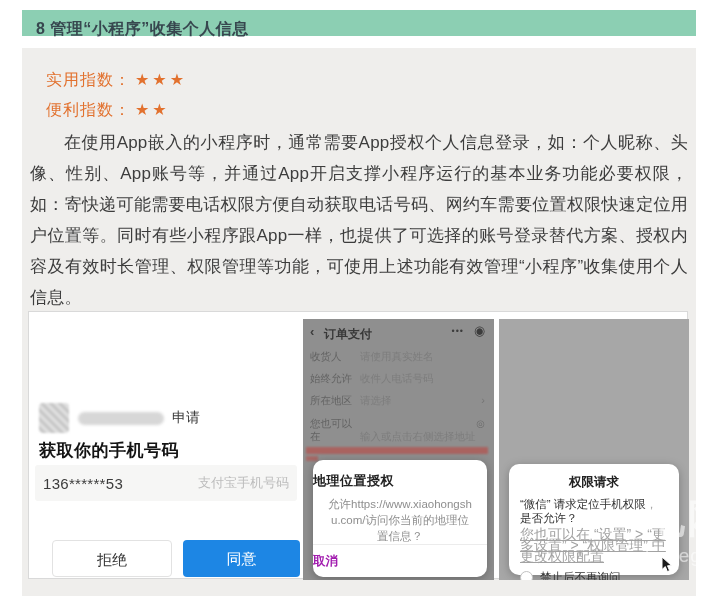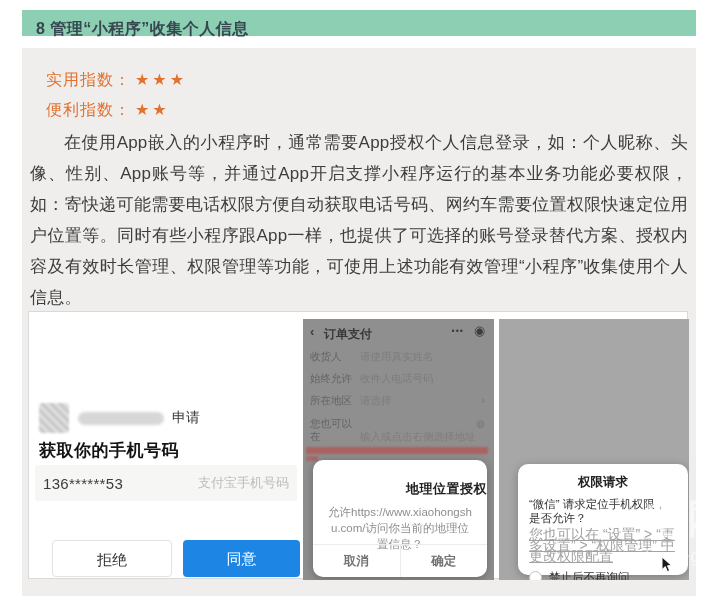--- a/index.html
+++ b/index.html
@@ -75,30 +75,30 @@
   .form-row .f-ph{color:#7d7d7d;}
   .row-chevron{position:absolute;right:2px;top:0;color:#757575;font-size:11px;}
   .row-icon{position:absolute;right:2px;top:0;color:#6d6d6d;font-size:10px;}
   .red-blur{position:absolute;left:3px;top:128px;width:182px;height:7px;background:#b5514c;opacity:.7;filter:blur(1.1px);}
   .red-blur2{position:absolute;left:3px;top:137px;width:12px;height:5px;background:#b5514c;opacity:.6;filter:blur(1.1px);}
 
   .location-dialog{
     position:absolute;left:10px;top:141px;width:174px;height:117px;background:#fff;
     border-radius:10px;box-shadow:0 2px 10px rgba(0,0,0,.28);
   }
-  .ld-title{text-align:right;font-size:13px;font-weight:bold;color:#222;margin-top:20px;letter-spacing:.5px;}
+  .ld-title{text-align:left;font-size:13px;font-weight:bold;color:#222;margin-top:12px;letter-spacing:.5px;}
   .ld-body{font-size:11.5px;color:#8e8e8e;text-align:center;line-height:16px;margin:6px 13px 0;word-break:break-all;}
   .ld-footer{position:absolute;bottom:0;left:0;right:0;height:32px;border-top:1px solid #ececec;display:flex;}
-  .ld-btn{flex:1;text-align:center;line-height:32px;font-size:12.5px;color:#737373;font-weight:bold;}
+  .ld-btn{flex:1;line-height:32px;font-size:12.5px;color:#a21caf;font-weight:bold;}
   .ld-btn + .ld-btn{border-left:1px solid #ececec;}
 
   
   .panel-right{position:absolute;left:470px;top:7px;width:190px;height:261px;background:#a7a7a7;overflow:hidden;}
   .perm-dialog{
-    position:absolute;left:19px;top:145px;width:170px;height:111px;background:#fff;
+    position:absolute;left:10px;top:145px;width:170px;height:111px;background:#fff;
     border-radius:10px;box-shadow:0 2px 10px rgba(0,0,0,.25);box-sizing:border-box;
   }
   .pd-title{text-align:center;font-size:12.5px;font-weight:bold;color:#222;margin-top:10px;}
   .pd-body{font-size:11.5px;color:#333;margin:6px 11px 0;line-height:14px;}
   .pd-hint{font-size:14px;color:#a2a2a2;margin:4px 11px 8px;line-height:11px;text-decoration:underline;}
   .pd-radio-row{display:flex;align-items:center;margin:6px 11px 0;}
   .pd-radio{width:11px;height:11px;border:1px solid #c2c2c2;border-radius:50%;margin-right:7px;flex:0 0 auto;background:#fff;}
   .pd-radio-label{font-size:11.5px;color:#333;}
   .pd-btns{display:flex;justify-content:space-between;padding:0 28px;margin-top:7px;}
   .pd-btn{font-size:12.5px;color:#5578b8;font-weight:bold;letter-spacing:1px;}
@@ -173,21 +173,20 @@
           <span class="row-icon">◎</span>
         </div>
         <div class="red-blur"></div>
         <div class="red-blur2"></div>
 
         <div class="location-dialog">
           <div class="ld-title">地理位置授权</div>
           <div class="ld-body">允许https://www.xiaohongshu.com/访问你当前的地理位置信息？</div>
           <div class="ld-footer">
             <div class="ld-btn">取消</div>
-            <div class="ld-btn">确定</div>
           </div>
         </div>
       </div>
 
       <div class="panel-right">
         <div class="perm-dialog">
           <div class="pd-title">权限请求</div>
           <div class="pd-body">“微信” 请求定位手机权限，是否允许？</div>
           <div class="pd-hint">您也可以在 “设置” &gt; “更多设置” &gt; “权限管理” 中更改权限配置</div>
           <div class="pd-radio-row">

